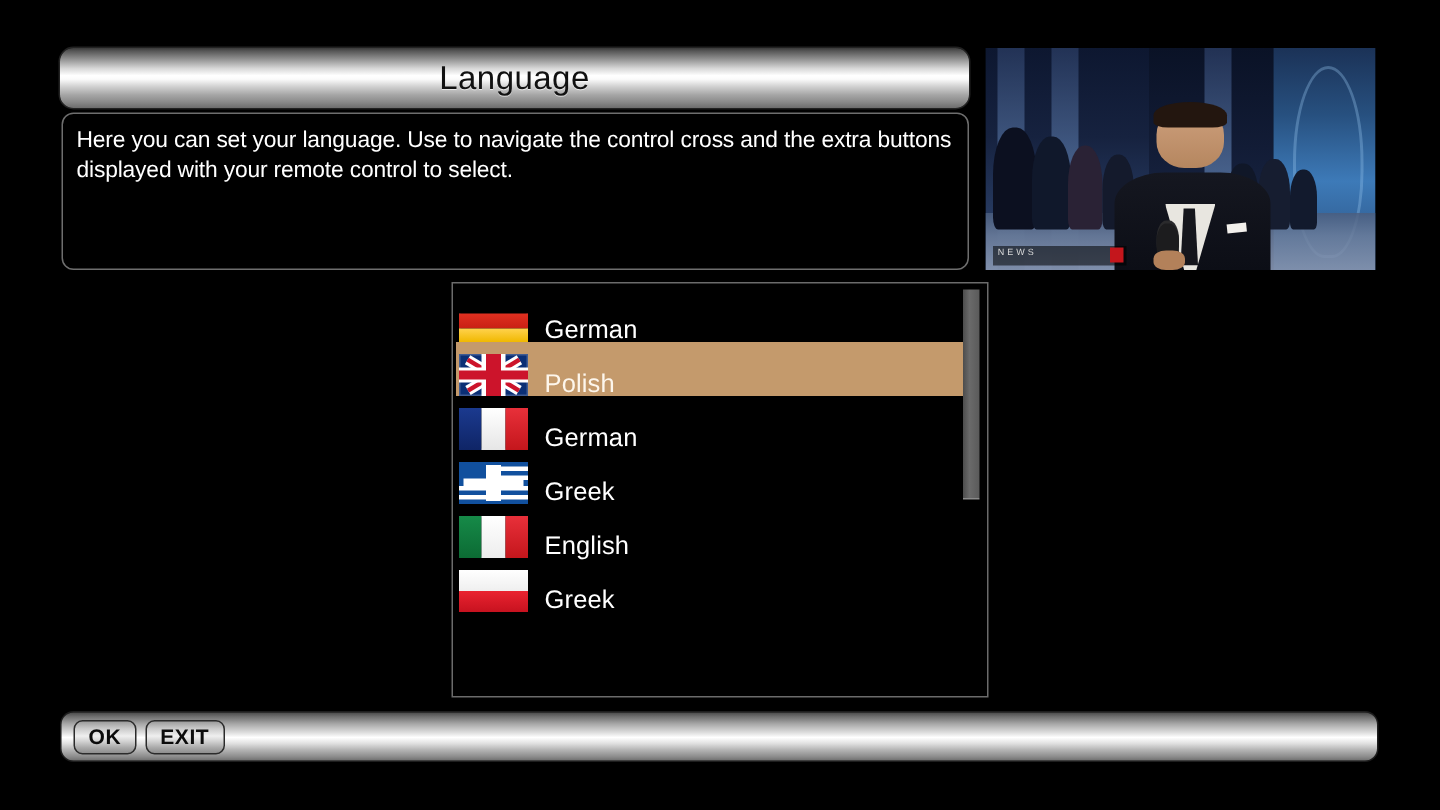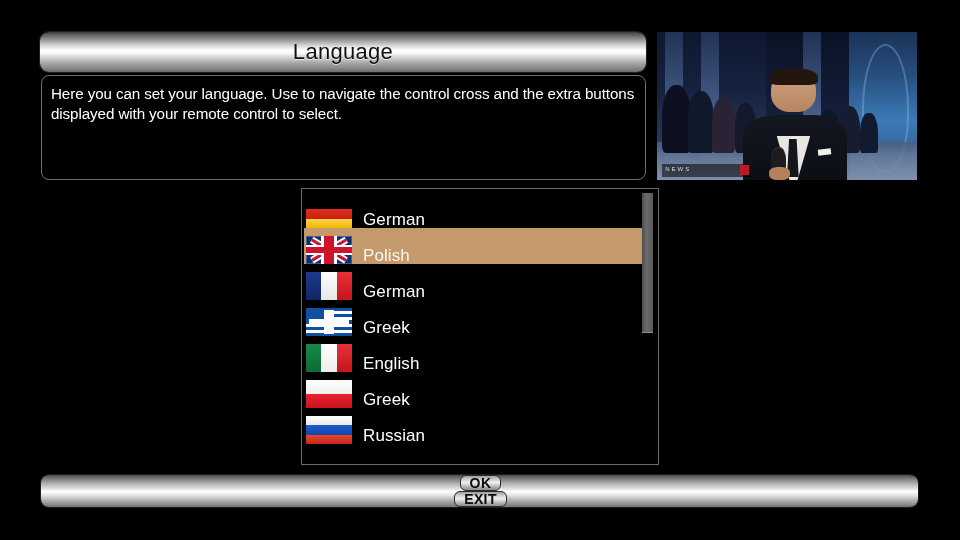--- a/index.html
+++ b/index.html
@@ -229,21 +229,20 @@
     position:absolute;
     left:41px; top:475px;
     width:877px; height:32px;
     border-radius:8px;
     background:linear-gradient(to bottom,
        #4a4a4a 0%, #6d6d6d 8%, #a8a8a8 24%, #dedede 42%,
        #ffffff 52%, #e2e2e2 64%, #b4b4b4 78%, #8c8c8c 92%, #707070 100%);
     box-shadow:0 0 0 1px #1d1d1d;
     display:flex; align-items:center;
     padding-left:8px;
-    flex-direction:column;
   }
   .bar-button {
     height:23px;
     min-width:40px;
     margin-right:6px;
     padding:0 9px;
     border:1px solid #2b2b2b;
     border-radius:6px;
     background:linear-gradient(to bottom,
       #9c9c9c 0%, #c9c9c9 22%, #efefef 46%, #d4d4d4 62%, #a7a7a7 84%, #8e8e8e 100%);
@@ -353,28 +352,20 @@
       </div>
 
       <div class="list-item">
         <span class="flag f-pl">
           <span class="band b1"></span>
             <span class="band b2"></span>
         </span>
         <span class="item-label">Greek</span>
       </div>
 
-      <div class="list-item">
-        <span class="flag f-ru">
-          <span class="band b1"></span>
-            <span class="band b2"></span>
-            <span class="band b3"></span>
-        </span>
-        <span class="item-label">Russian</span>
-      </div>
 
     </div>
 
     <div id="scrollbar-track">
       <div id="scrollbar-thumb"></div>
     </div>
   </div>
 
   <div id="bottom-bar">
     <div class="bar-button">

